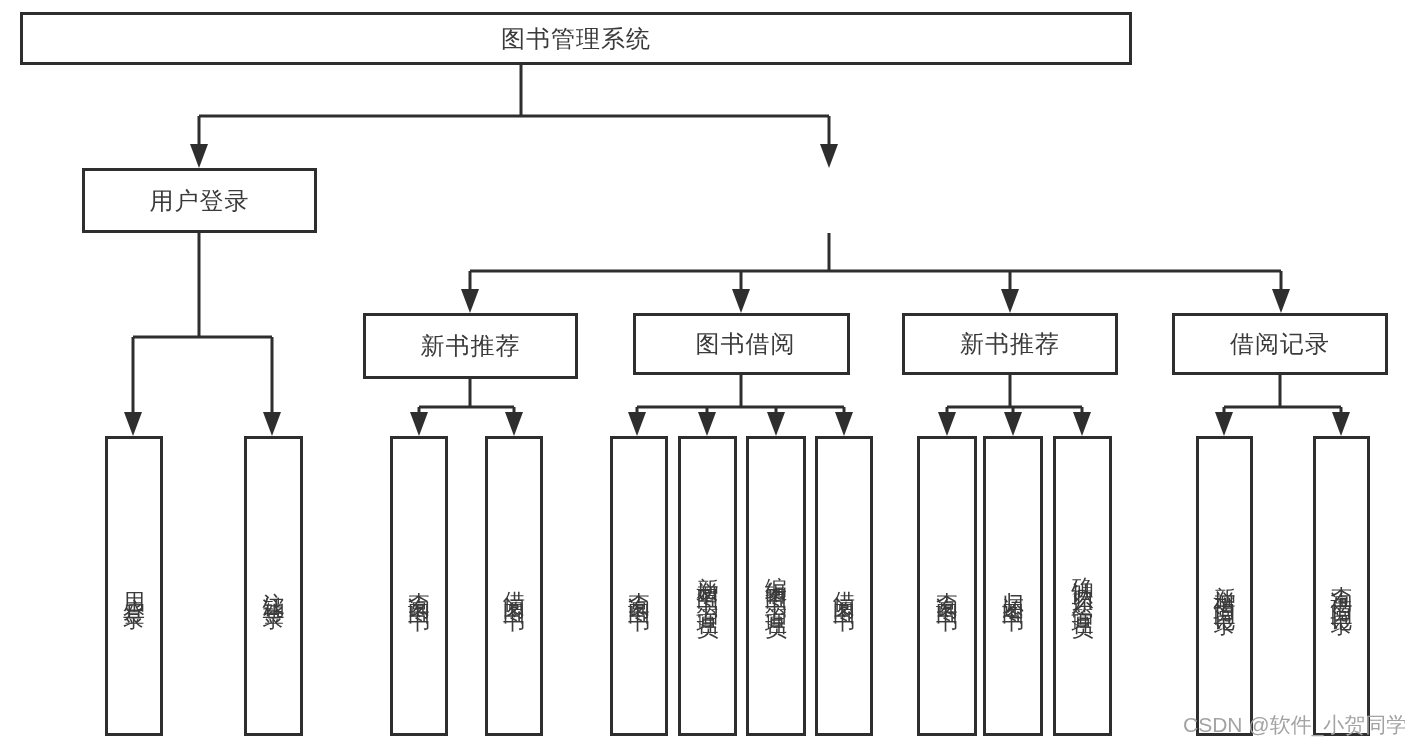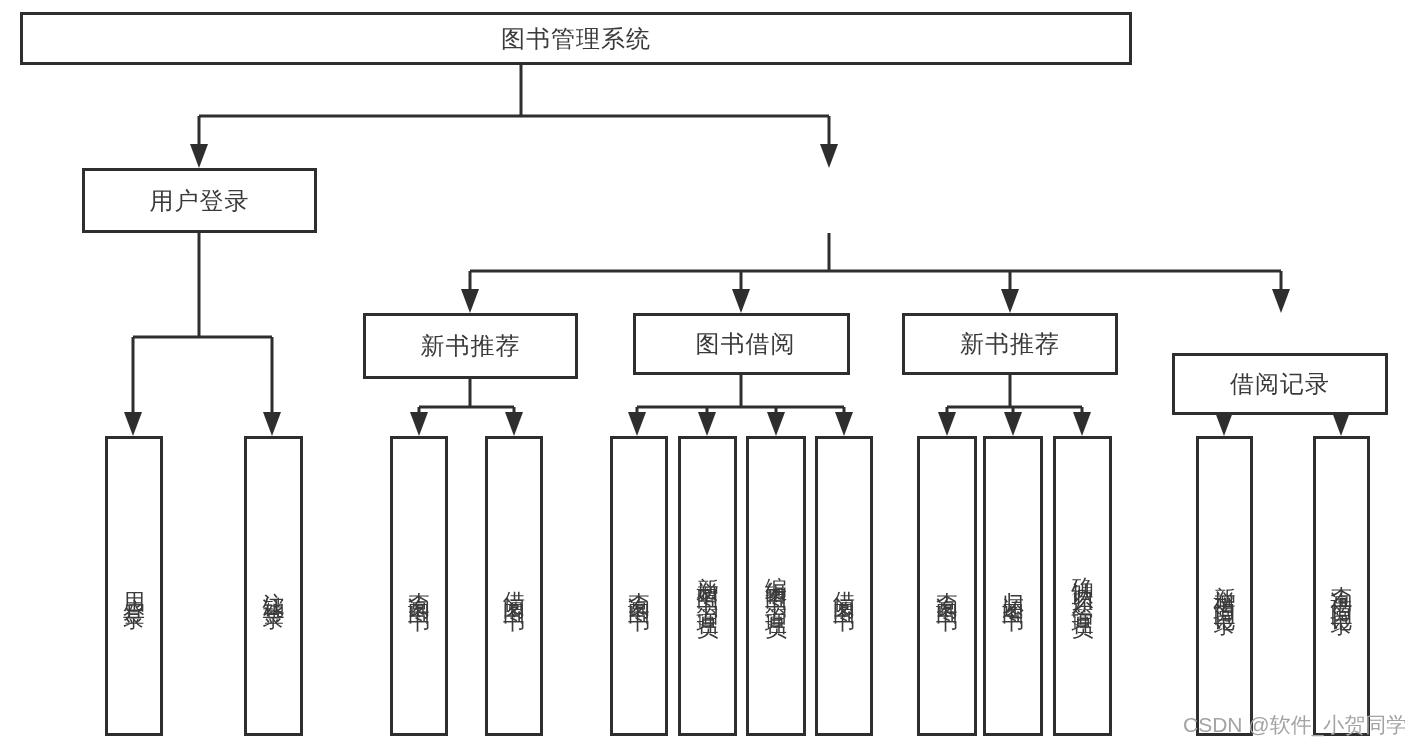--- a/index.html
+++ b/index.html
@@ -93,21 +93,21 @@
 
   <div class="box" style="left:363px; top:313px; width:215px; height:66px;">
     <span class="hlabel">新书推荐</span>
   </div>
   <div class="box" style="left:633px; top:313px; width:217px; height:62px;padding-left:8px;">
     <span class="hlabel">图书借阅</span>
   </div>
   <div class="box" style="left:902px; top:313px; width:216px; height:62px;">
     <span class="hlabel">新书推荐</span>
   </div>
-  <div class="box" style="left:1172px; top:313px; width:216px; height:62px;margin-top:40px;">
+  <div class="box" style="left:1172px; top:313px; width:216px; height:62px;">
     <span class="hlabel">借阅记录</span>
   </div>
 
   <div class="box leaf" style="left:105px; top:436px; width:58px; height:300px;">用户登录</div>
   <div class="box leaf" style="left:244px; top:436px; width:59px; height:300px;">注销登录</div>
 
   <div class="box leaf" style="left:390px; top:436px; width:58px; height:300px;">查询图书</div>
   <div class="box leaf" style="left:485px; top:436px; width:58px; height:300px;">借阅图书</div>
 
   <div class="box leaf" style="left:610px; top:436px; width:58px; height:300px;">查询图书</div>

